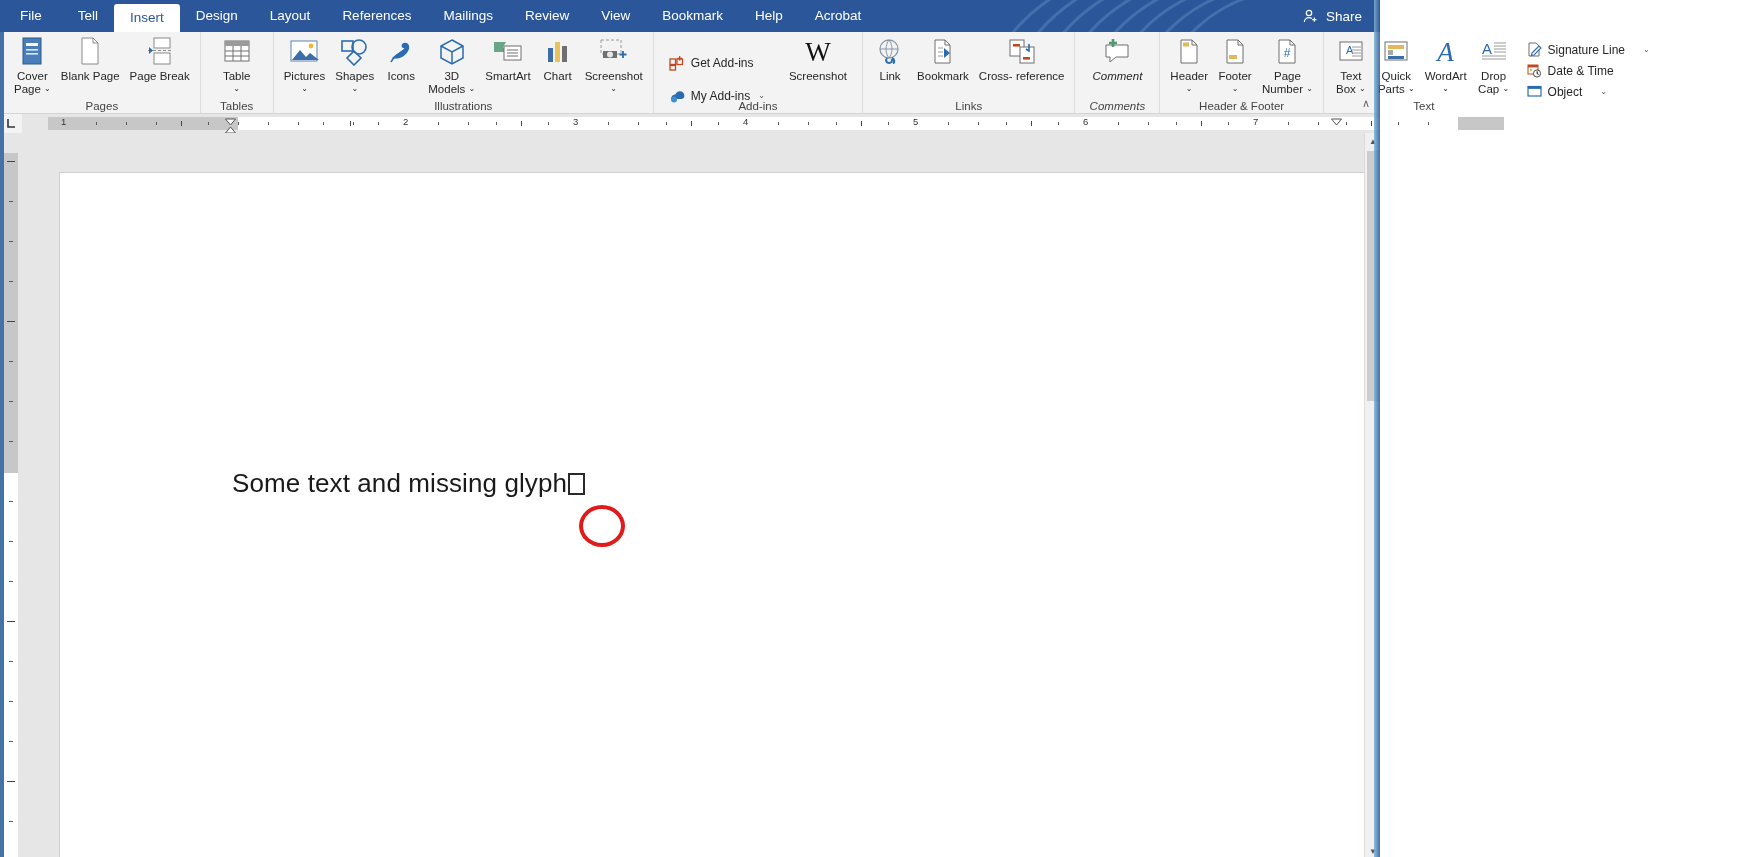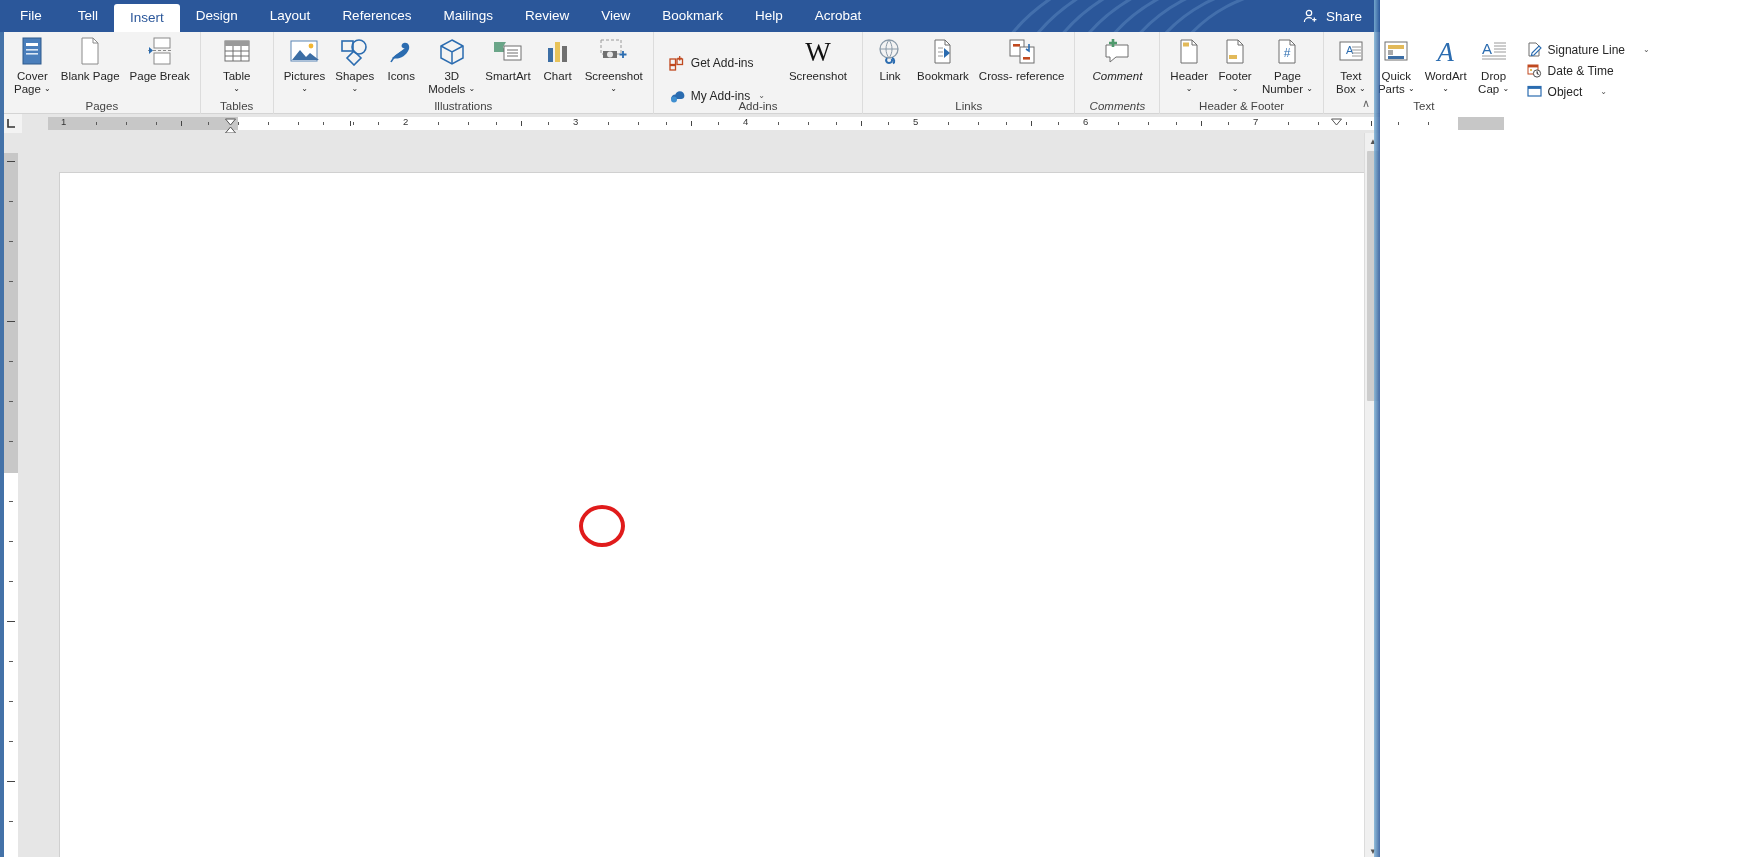--- a/index.html
+++ b/index.html
@@ -667,20 +667,23 @@
       <div class="vtick" style="top:448px;"></div>
       <div class="vtickmaj" style="top:488px;"></div>
       <div class="vtick" style="top:528px;"></div>
       <div class="vtick" style="top:568px;"></div>
       <div class="vtick" style="top:608px;"></div>
       <div class="vtickmaj" style="top:648px;"></div>
       <div class="vtick" style="top:688px;"></div>
     </div>
 
     <div class="page">
+      <div class="doc-text">
+        <span>Some text and missing glyph</span><span class="tofu"></span>
+      </div>
       <div class="annot-circle"></div>
     </div>
 
     <div class="vscroll">
       <div class="arrow up">▲</div>
       <div class="thumb"></div>
       <div class="arrow down">▼</div>
     </div>
   </div>
 

